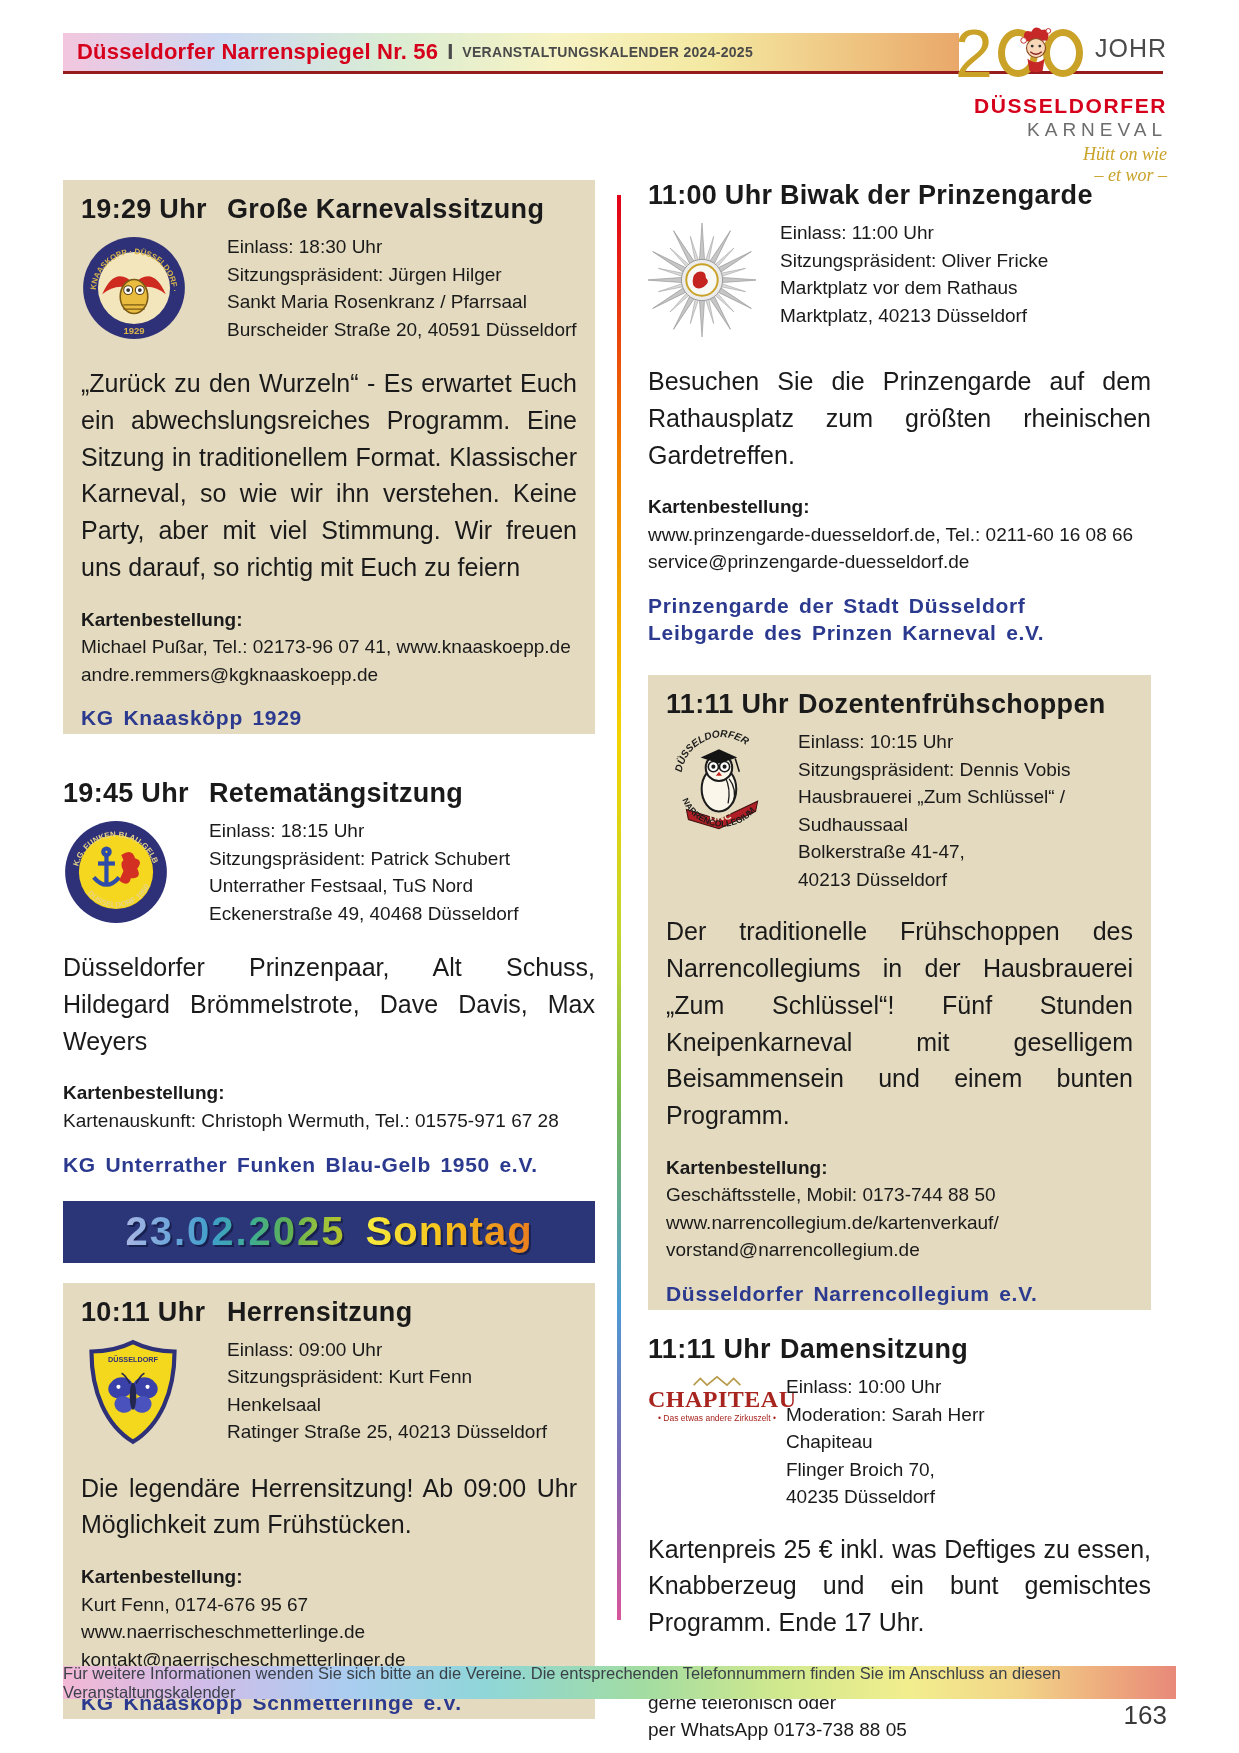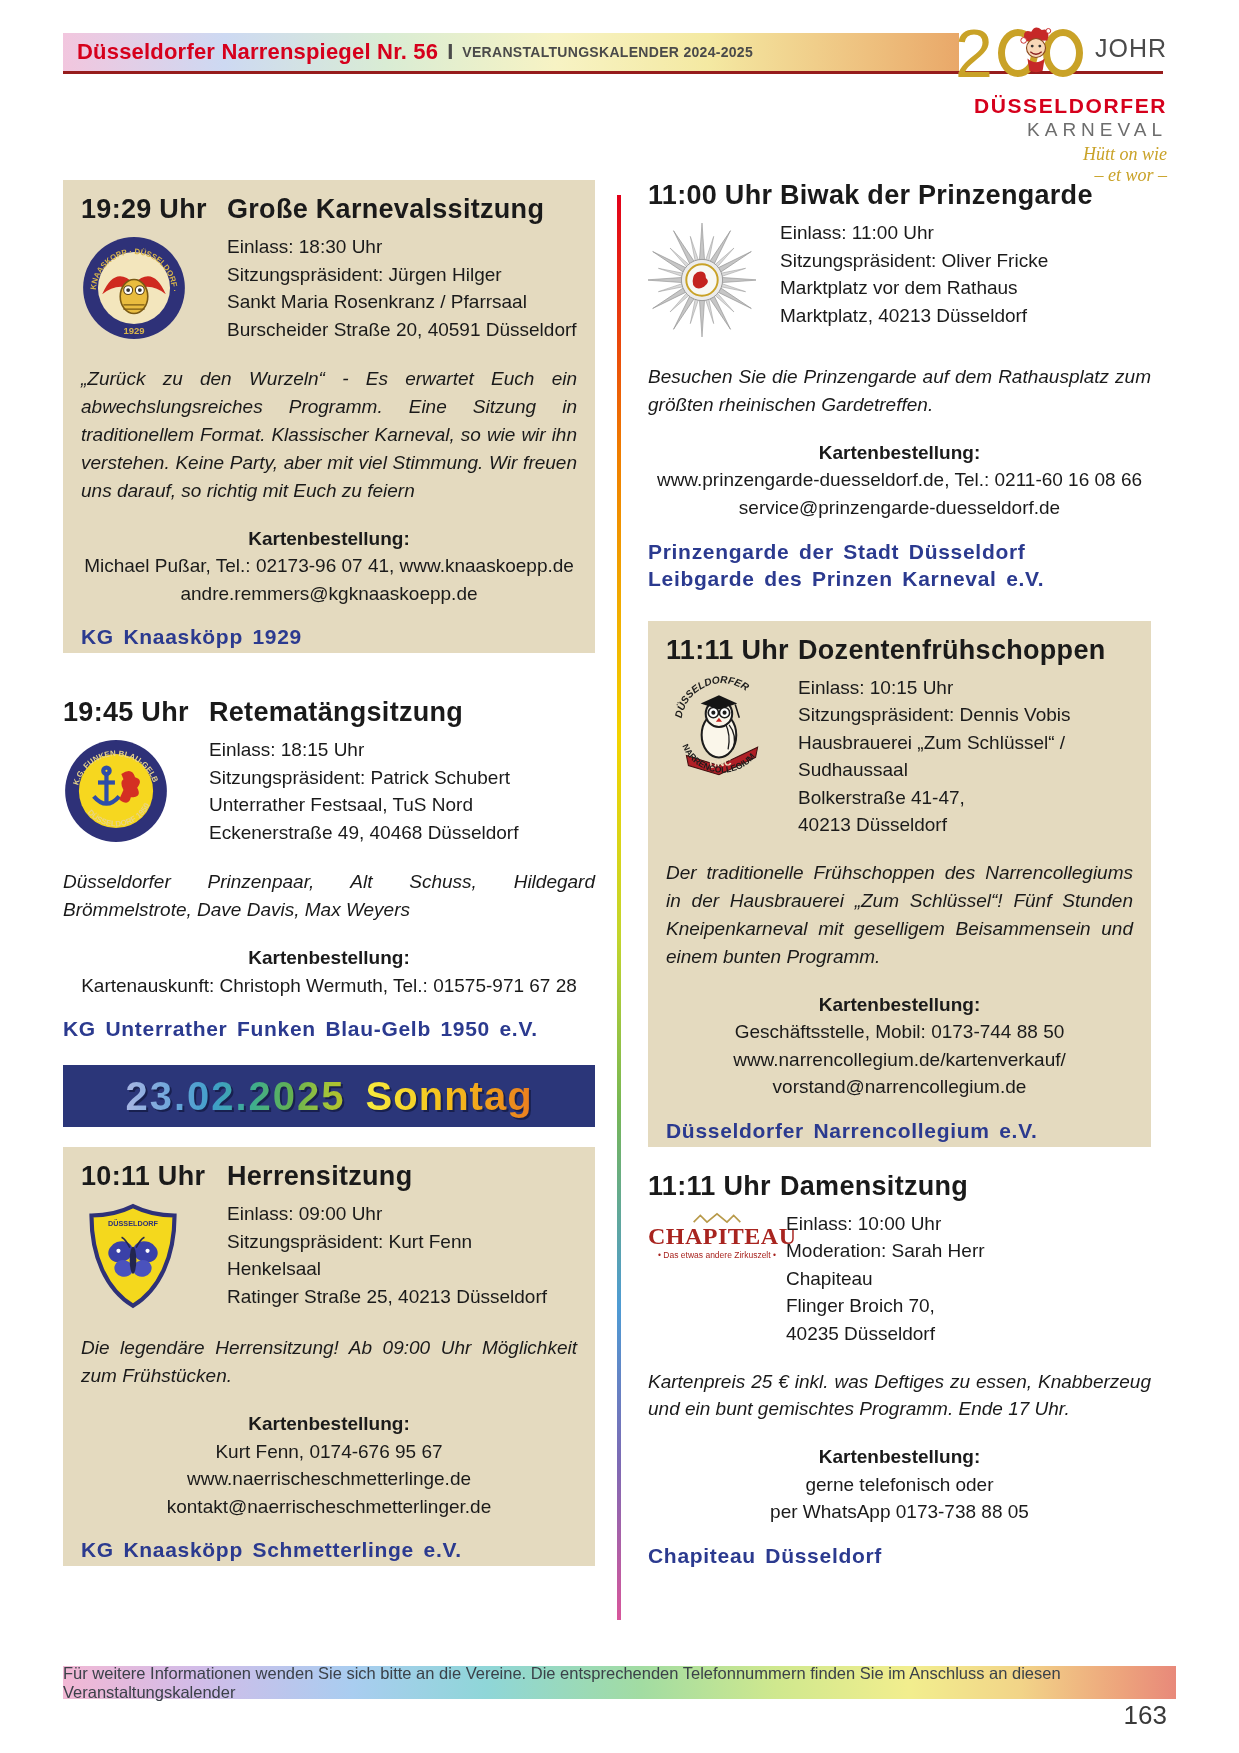--- a/index.html
+++ b/index.html
@@ -38,22 +38,22 @@
   .event{box-sizing:border-box;}
   .boxed{background:#e4dabf;padding:14px 18px 4px;}
   .ev-head{display:flex;font-weight:700;font-size:27px;line-height:1.15;letter-spacing:.3px;}
   .ev-time{flex:0 0 146px;}
   .col-right .ev-time{flex-basis:132px;}
   .ev-title{flex:1;}
   .ev-body{display:flex;margin-top:8px;}
   .ev-logo{flex:0 0 146px;padding-top:2px;}
   .col-right .ev-logo{flex-basis:132px;}
   .ev-info{flex:1;font-size:19px;line-height:1.45;}
-  .ev-desc{font-style:italic;font-size:19px;line-height:1.47;text-align:justify;margin:20px 0 0;}
-  .kb{margin-top:20px;font-size:19px;line-height:1.45;text-align:center;}
+  .ev-desc{font-size:25px;line-height:1.47;text-align:justify;margin:20px 0 0;}
+  .kb{margin-top:20px;font-size:19px;line-height:1.45;}
   .kb-label{font-weight:700;}
   .club{margin-top:18px;color:#2b3a8f;font-weight:700;font-size:21px;letter-spacing:.7px;word-spacing:3px;}
   .club + .club{margin-top:3px;}
 
   #ev-retemataeng{margin-top:44px;}
   #ev-herrensitzung{margin-top:20px;}
   #ev-dozenten{margin-top:30px;}
   #ev-damensitzung{margin-top:24px;}
 
   

